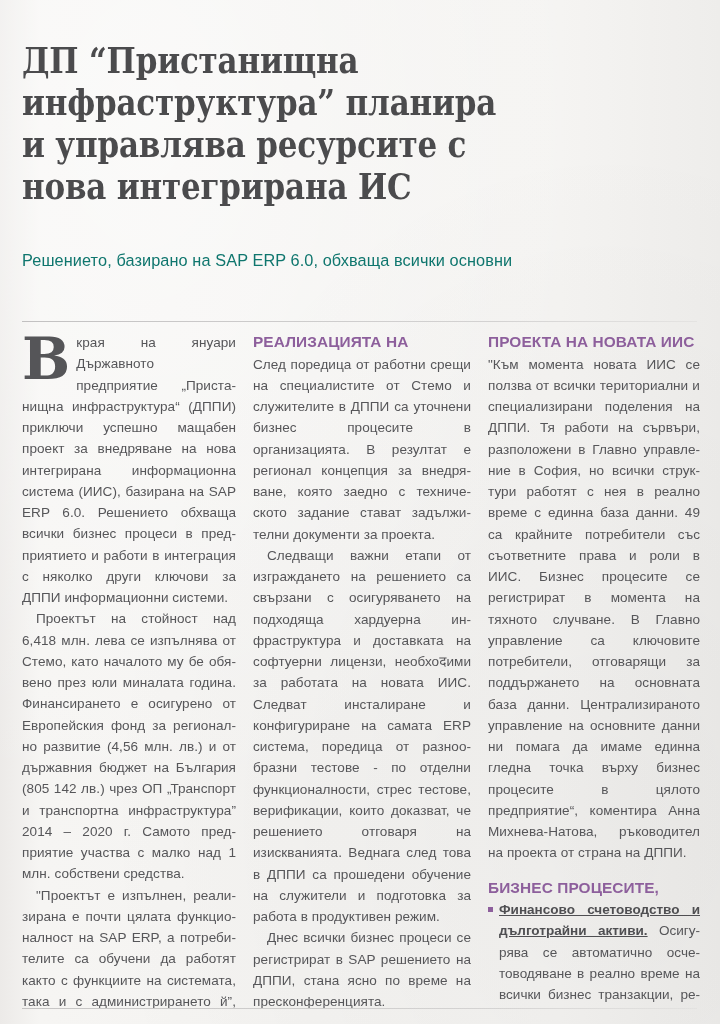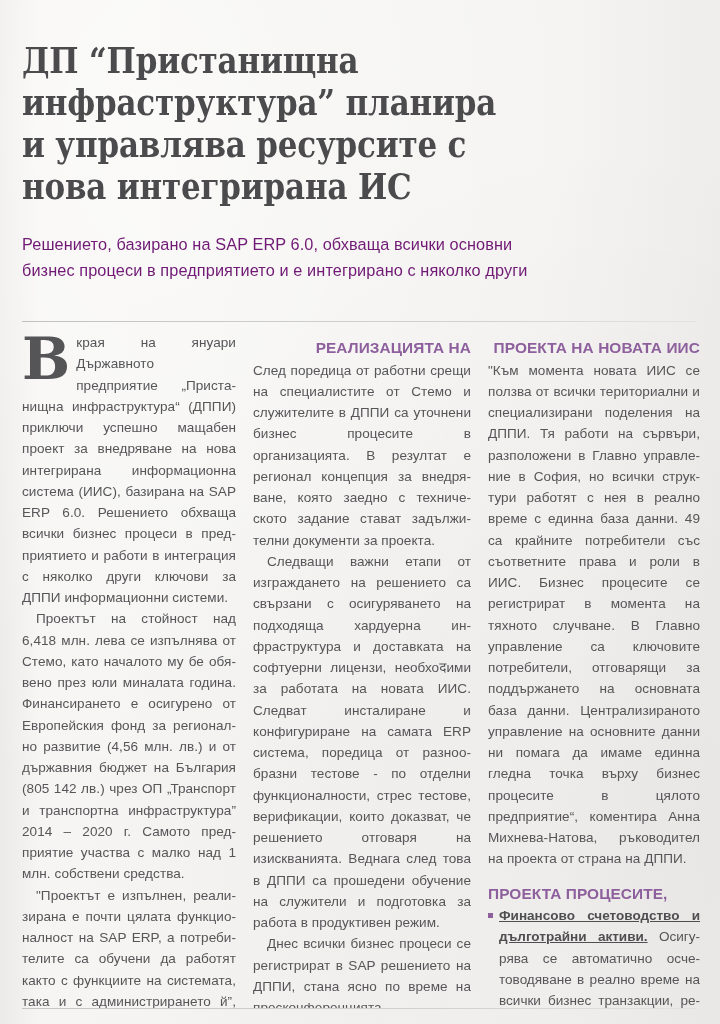--- a/index.html
+++ b/index.html
@@ -56,23 +56,23 @@
     font-stretch: condensed;
     transform: scaleX(0.97);
     transform-origin: left top;
   }
   .headline span.l { display: block; white-space: nowrap; }
 
   
   .deck {
     position: absolute;
     left: 22px;
-    top: 232px;
+    top: 248px;
     width: 625px;
-    color: #701a75;
+    color: #0f766e;
     font-size: 16.3px;
     line-height: 25.5px;
     font-weight: 400;
     letter-spacing: 0.1px;
   }
   .deck span.l { display: block; white-space: nowrap; }
 
   
   .toprule {
     position: absolute;
@@ -132,21 +132,21 @@
   .sec-head {
     color: #8d5f9c;
     font-weight: 700;
     font-size: 15.4px;
     line-height: 19.5px;
     letter-spacing: 0.1px;
     margin: 0 0 2px 0;
   }
   .sec-head span.l { display: block; }
 
-  .sec-head.tight { margin-top: 6px; text-align: right; }
+  .sec-head.tight { margin-top: 0; }
   .sec-head.spaced { margin-top: 14px; }
 
   
   .bullets {
     list-style: none;
     margin: 2px 0 0 0;
     padding: 0;
   }
   .bullets li {
     position: relative;
@@ -190,21 +190,20 @@
 
   <h1 class="headline">
     <span class="l">ДП “Пристанищна</span>
     <span class="l">инфраструктура” планира</span>
     <span class="l">и управлява ресурсите с</span>
     <span class="l">нова интегрирана ИС</span>
   </h1>
 
   <div class="deck">
     <span class="l">Решението, базирано на SAP ERP 6.0, обхваща всички основни</span>
-    <span class="l">бизнес процеси в предприятието и е интегрирано с няколко други</span>
   </div>
 
   <div class="toprule"></div>
 
   <div class="cols">
 
     <div class="col c1">
       <p class="body-text dropcap-para"><span class="dropcap">В</span><span>края на януари Държавно­то предприятие „Приста­нищна инфраструк­тура“ (ДППИ) приключи успешно мащабен проект за внедряване на нова интегрирана информа­ционна система (ИИС), базирана на SAP ERP 6.0. Решението обхва­ща всички бизнес процеси в пред­приятието и работи в  инте­грация с няколко други ключови за ДППИ информационни системи.</span></p>
       <p class="body-text">Проектът на стойност над 6,418 млн. лева се изпълнява от Стемо, като началото му бе обя­вено през юли миналата година. Финансирането е осигурено от Европейския фонд за регионал­но развитие (4,56 млн. лв.) и от държавния бюджет на България (805 142 лв.) чрез ОП „Транспорт и транспортна инфраструкту­ра” 2014 – 2020 г. Самото пред­приятие участва с малко над 1 млн. собствени средства.</p>
       <p class="body-text">"Проектът е изпълнен, реали­зирана е почти цялата функцио­налност на SAP ERP, а потреби­телите са обучени да работят както с функциите на система­та, така и с администриране­то й”, обяви на пресконференция генералният директор на ДППИ Ангел Забуртов.</p>
@@ -219,21 +218,21 @@
       <p class="body-text">Днес всички бизнес процеси се регистрират в SAP реше­нието на ДППИ, стана ясно по време на пресконференцията.</p>
     </div>
 
     <div class="col c3">
       <h2 class="sec-head tight">
         <span class="l">ПРОЕКТА НА НОВАТА ИИС</span>
       </h2>
       <p class="body-text">"Към момента новата ИИС се ползва от всички териториал­ни и специализирани поделения на ДППИ. Тя работи на сървъри, разположени в Главно управле­ние в София, но всички струк­тури работят с нея в реално време с единна база данни. 49 са крайните потребители със съответните права и роли в ИИС. Бизнес процесите се регис­трират в момента на тяхното случване. В Главно управление са ключовите потребители, отговарящи за поддържането на основната база данни. Цен­трализираното управление на основните данни ни помага да имаме единна гледна точка вър­ху бизнес процесите в цялото предприятие“, коментира Анна Михнева-Натова, ръководител на проекта от страна на ДППИ.</p>
 
       <h2 class="sec-head spaced">
-        <span class="l">ПРОЕКТА ПРОЦЕСИТЕ,</span>
+        <span class="l">БИЗНЕС ПРОЦЕСИТЕ,</span>
       </h2>
 
       <ul class="bullets">
         <li><b>Финансово счетоводство и дълготрайни активи.</b><span> Осигу­рява се автоматично осче­товодяване в реално време на всички бизнес транзакции, ре­гистрирани в различни функ­ционалности на ИИС. Изгот­</span></li>
       </ul>
     </div>
 
   </div>
 
   <div class="botrule"></div>

